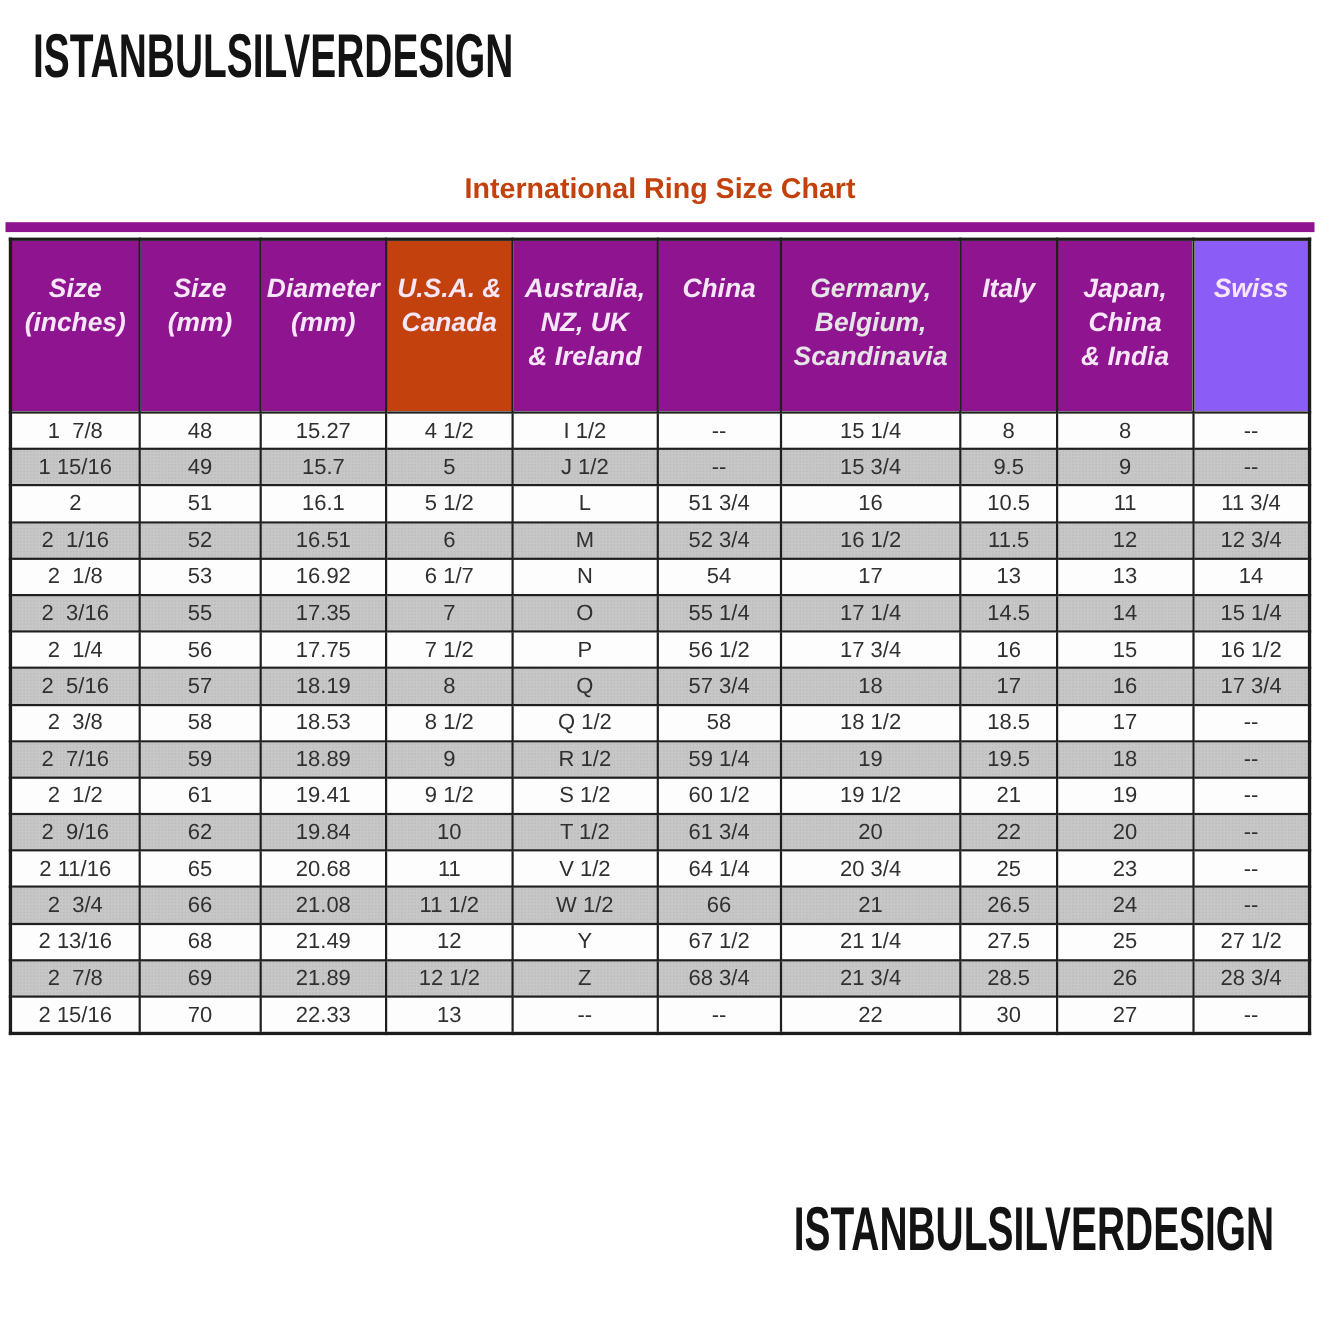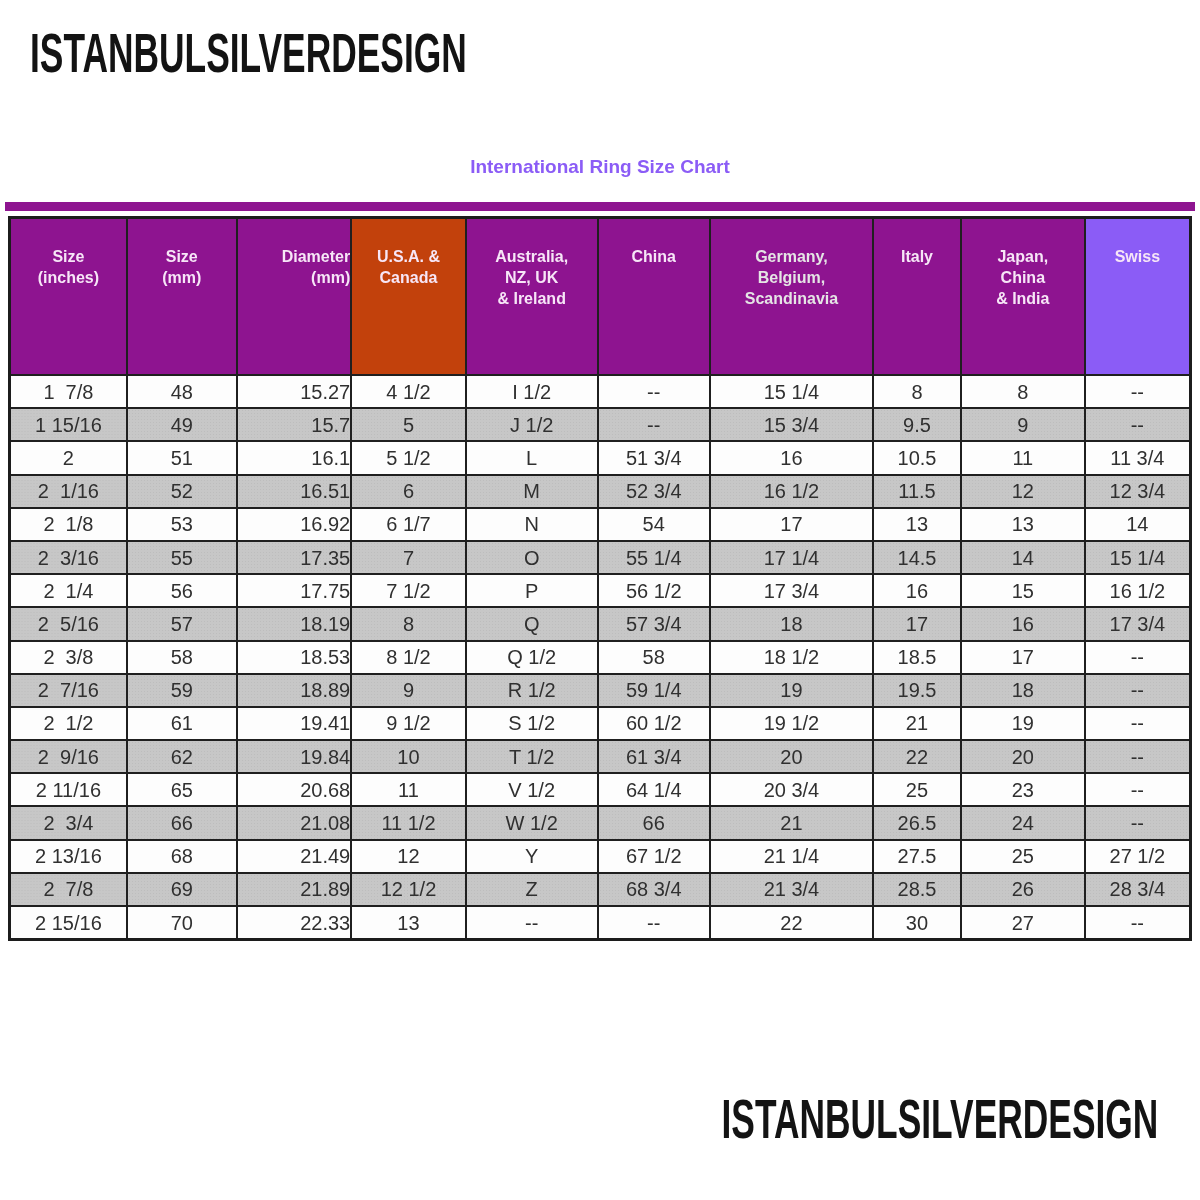--- a/index.html
+++ b/index.html
@@ -36,23 +36,23 @@
     top: 1090px;
     transform: scaleX(0.68) scaleY(1.08);
     transform-origin: right top;
   }
   .title {
     position: absolute;
     top: 156px;
     left: 0;
     width: 100%;
     text-align: center;
-    font-size: 19px;
+    font-size: 26px;
     font-weight: bold;
-    color: #8b5cf6;
+    color: #c2410c;
   }
   .top-rule {
     position: absolute;
     top: 202px;
     left: 5px;
     right: 5px;
     height: 9px;
   }
   .table-wrap {
     position: absolute;
@@ -69,43 +69,44 @@
   th, td {
     border: 2px solid #1f1f1f;
     text-align: center;
     padding: 0;
     overflow: hidden;
   }
   th {
     height: 127px;
     vertical-align: top;
     padding-top: 28px;
-    font-size: 16px;
+    font-size: 24px;
     font-weight: bold;
     line-height: 1.3;
     white-space: pre-line;
+    font-style: italic;
   }
   td {
     height: 31.2px;
     font-size: 20px;
     font-weight: normal;
     color: #303030;
     background: #fdfdfd;
     white-space: pre-wrap;
     line-height: 1;
   }
   tbody tr:nth-child(even) td {
     background-color: #c7c7c7;
     background-image: radial-gradient(#bdbdbd 1px, rgba(0,0,0,0) 1px);
     background-size: 3px 3px;
   }
   
   .c0 { width: 9.9%; }
   .c1 { width: 9.3%; }
-  .c2 { width: 9.7%; text-align: right; }
+  .c2 { width: 9.7%; }
   .c3 { width: 9.7%; }
   .c4 { width: 11.2%; }
   .c5 { width: 9.5%; }
   .c6 { width: 13.9%; }
   .c7 { width: 7.4%; }
   .c8 { width: 10.5%; }
   .c9 { width: 8.9%; }
 </style>
 </head>
 <body>

